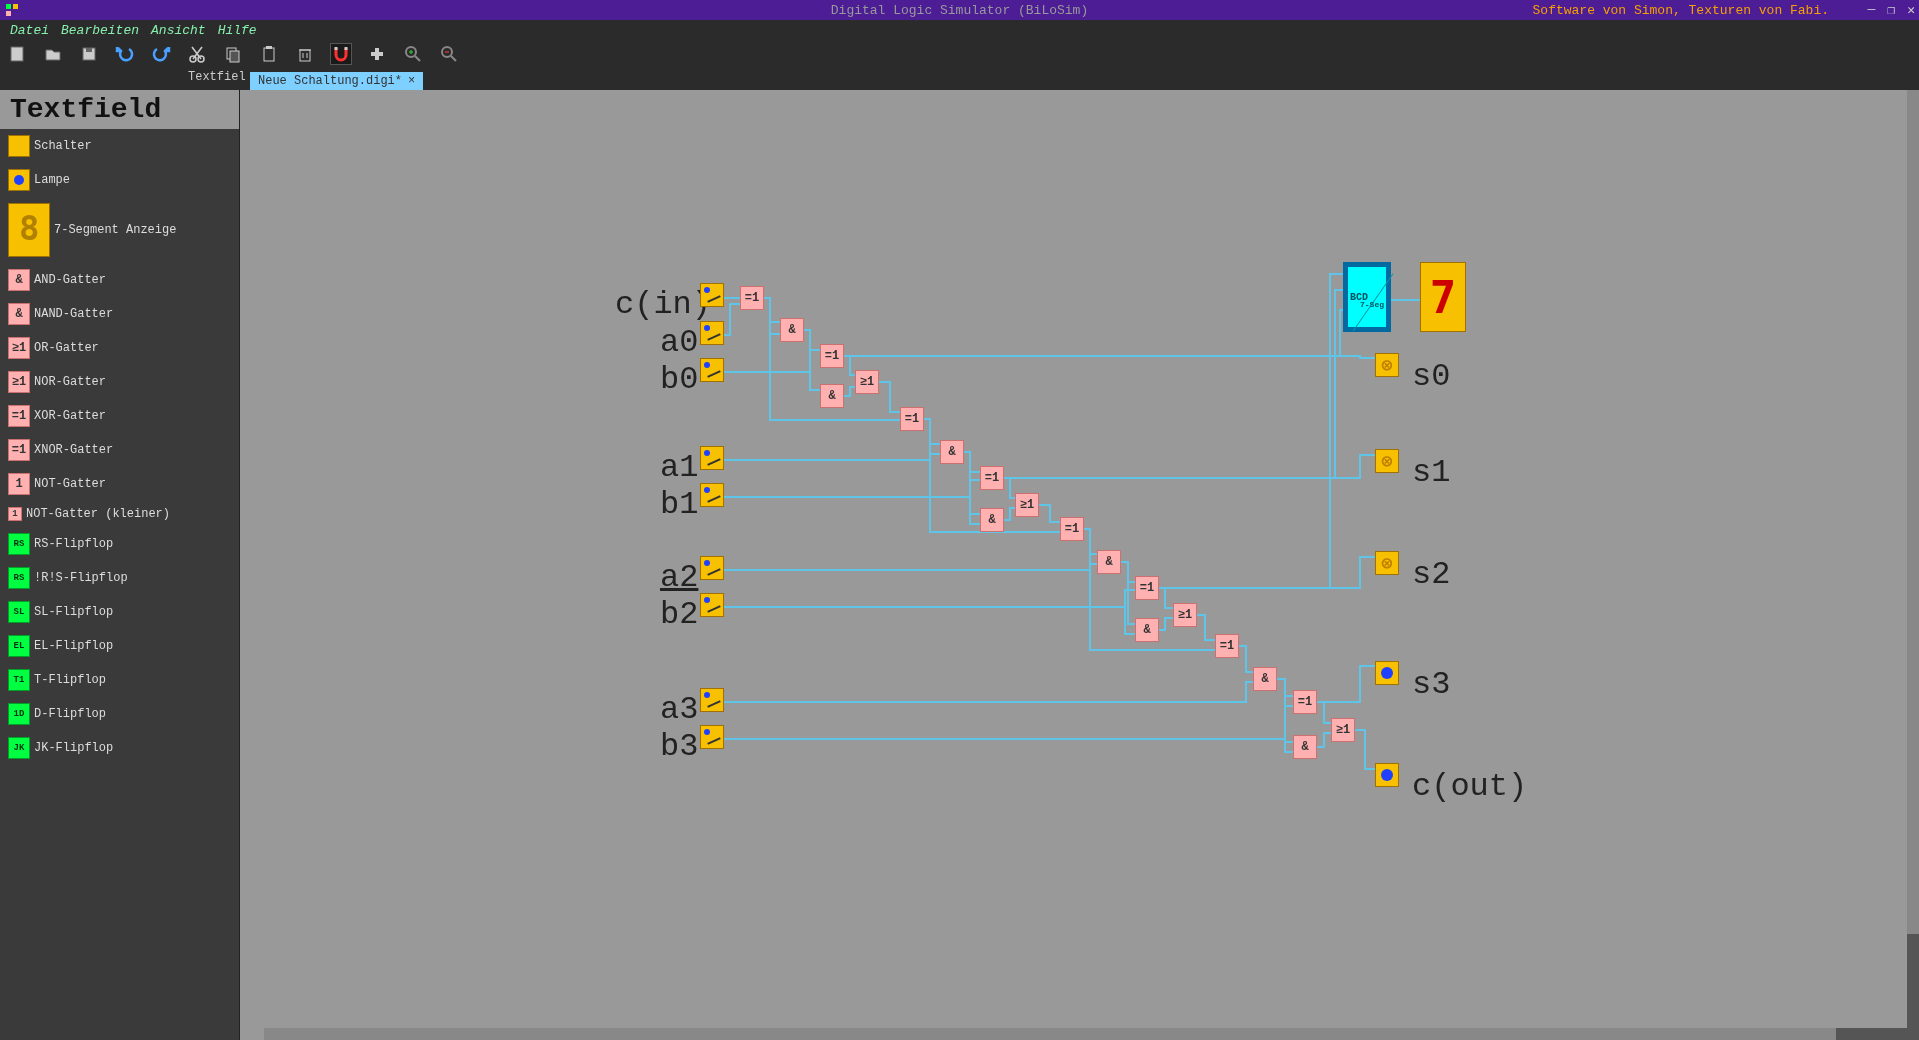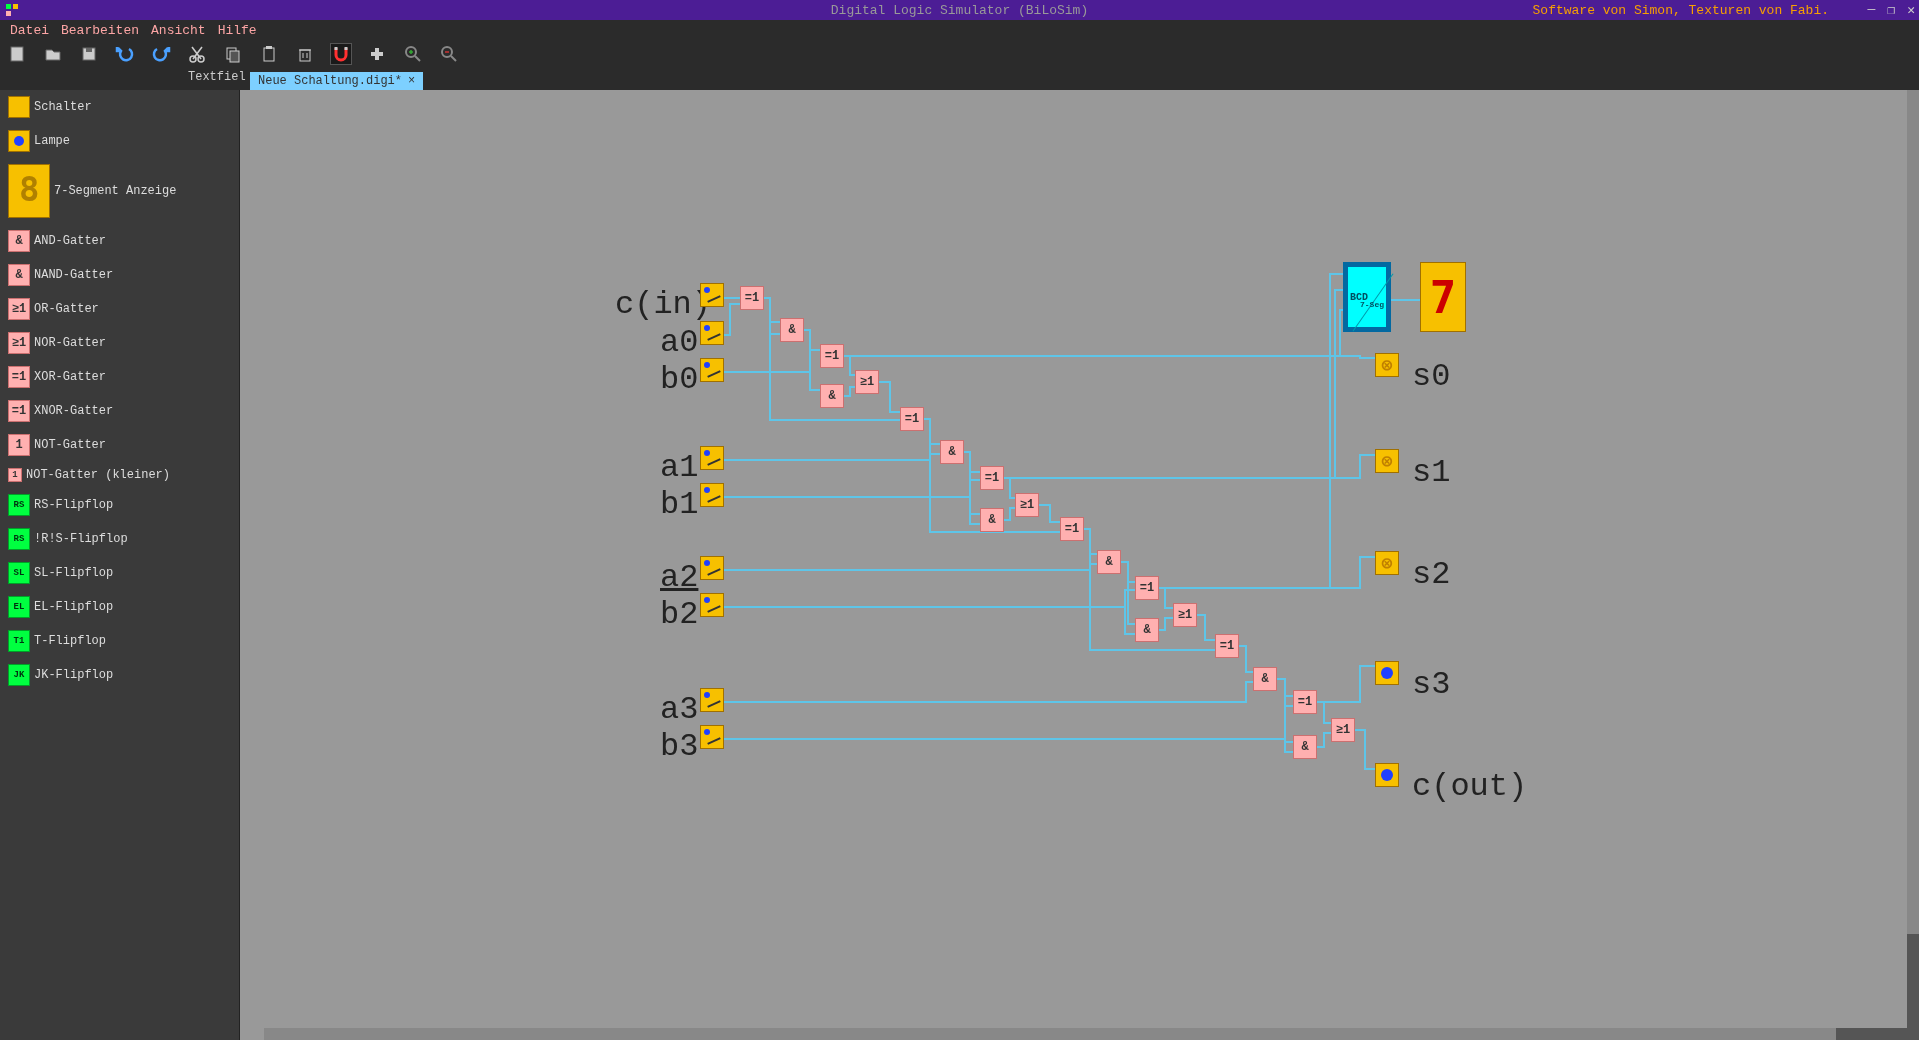--- a/index.html
+++ b/index.html
@@ -44,21 +44,21 @@
 
 
 .menu-bar {
   height: 20px;
   background: #2b2b2b;
   display: flex;
   align-items: center;
   font-size: 13px;
   padding-left: 4px;
 }
-.menu-bar .menu-item { padding: 2px 6px; color: #fca5a5; cursor: pointer; }
+.menu-bar .menu-item { padding: 2px 6px; color: #86efac; cursor: pointer; font-style: italic; }
 
 
 .toolbar {
   height: 28px;
   background: #2b2b2b;
   display: flex;
   align-items: center;
   padding-left: 6px;
   gap: 14px;
 }
@@ -437,20 +437,21 @@
   <span class="textfield-label">Textfiel</span>
   <div class="tab">
     <span>Neue Schaltung.digi*</span>
     <span class="tab-close">×</span>
   </div>
 </div>
 
 <div class="main-area">
 
   <div class="sidebar">
+    <div class="sidebar-header">Textfield</div>
     <div id="palette-container">
         <div class="palette-item">
           <div class="palette-icon icon-switch"></div>
           <span>Schalter</span>
         </div>
         <div class="palette-item">
           <div class="palette-icon icon-lamp"></div>
           <span>Lampe</span>
         </div>
         <div class="palette-item">
@@ -501,20 +502,24 @@
           <div class="palette-icon icon-ff-green">SL</div>
           <span>SL-Flipflop</span>
         </div>
         <div class="palette-item">
           <div class="palette-icon icon-ff-green">EL</div>
           <span>EL-Flipflop</span>
         </div>
         <div class="palette-item">
           <div class="palette-icon icon-ff-green">T1</div>
           <span>T-Flipflop</span>
+        </div>
+        <div class="palette-item">
+          <div class="palette-icon icon-ff-green">1D</div>
+          <span>D-Flipflop</span>
         </div>
         <div class="palette-item">
           <div class="palette-icon icon-ff-green">JK</div>
           <span>JK-Flipflop</span>
         </div>
       </div>
   </div>
 
   <div class="canvas-wrapper">
     <div class="canvas">

